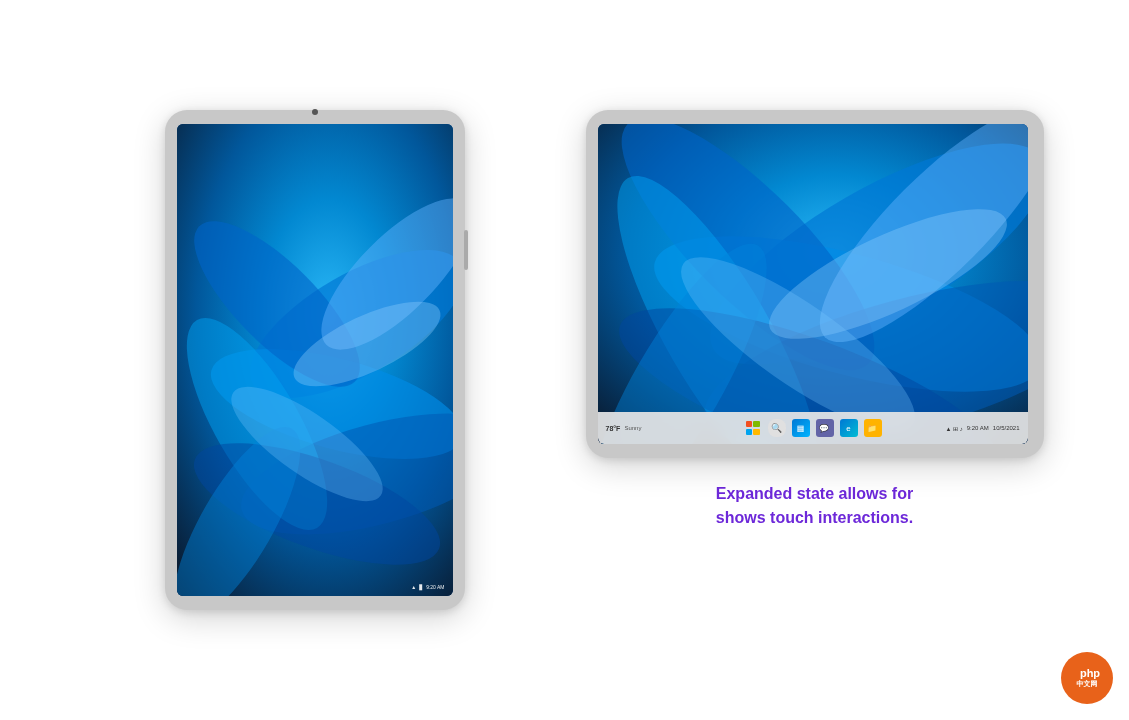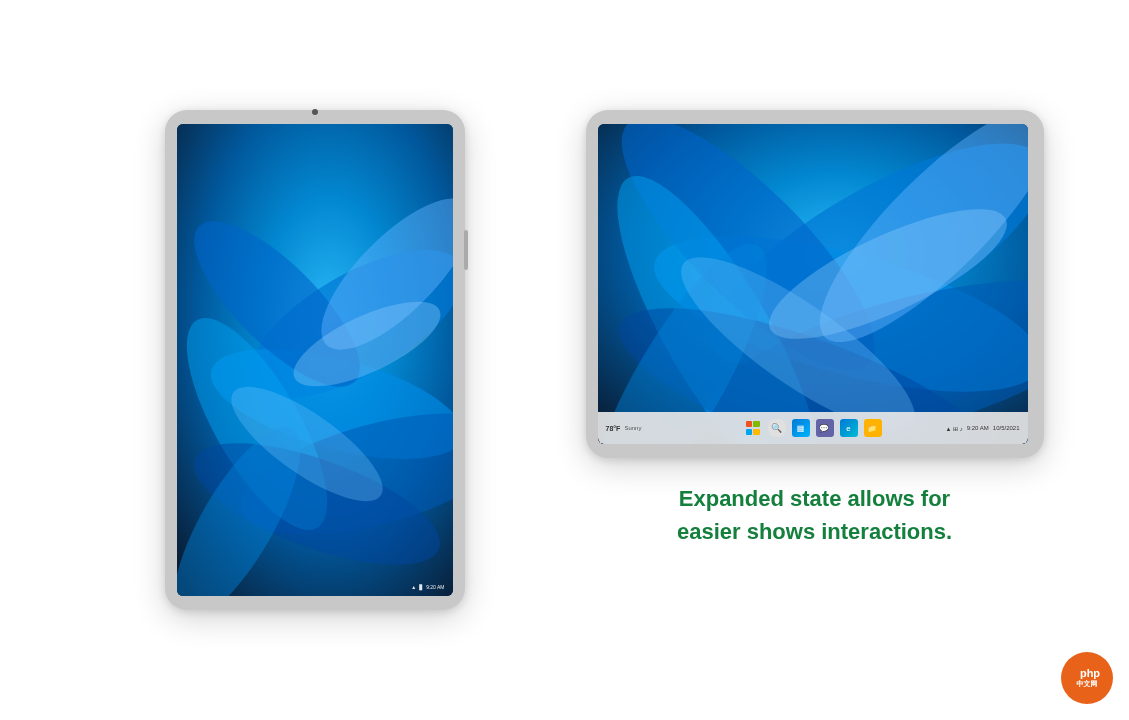--- a/index.html
+++ b/index.html
@@ -160,23 +160,23 @@
       border-radius: 1px;
     }
     .win-logo span:nth-child(1) { background: #f25022; }
     .win-logo span:nth-child(2) { background: #7fba00; }
     .win-logo span:nth-child(3) { background: #00a4ef; }
     .win-logo span:nth-child(4) { background: #ffb900; }
 
     
     .caption {
       text-align: center;
-      font-size: 22px;
+      font-size: 16px;
       font-weight: 700;
-      color: #15803d;
+      color: #6d28d9;
       line-height: 1.5;
       max-width: 320px;
     }
 
     
     .watermark {
       position: absolute;
       bottom: 16px;
       right: 16px;
       background: #e8621a;
@@ -324,21 +324,21 @@
                   <span>9:20 AM</span>
                   <span>10/5/2021</span>
                 </div>
               </div>
             </div>
           </div>
         </div>
       </div>
       <div class="caption">
         <span>Expanded state allows for</span><br>
-        <span>easier shows interactions.</span>
+        <span>shows touch interactions.</span>
       </div>
     </div>
 
   </div>
 
   <div class="watermark">
     <span class="watermark-text1">php</span>
     <span class="watermark-text2">中文网</span>
   </div>
 

